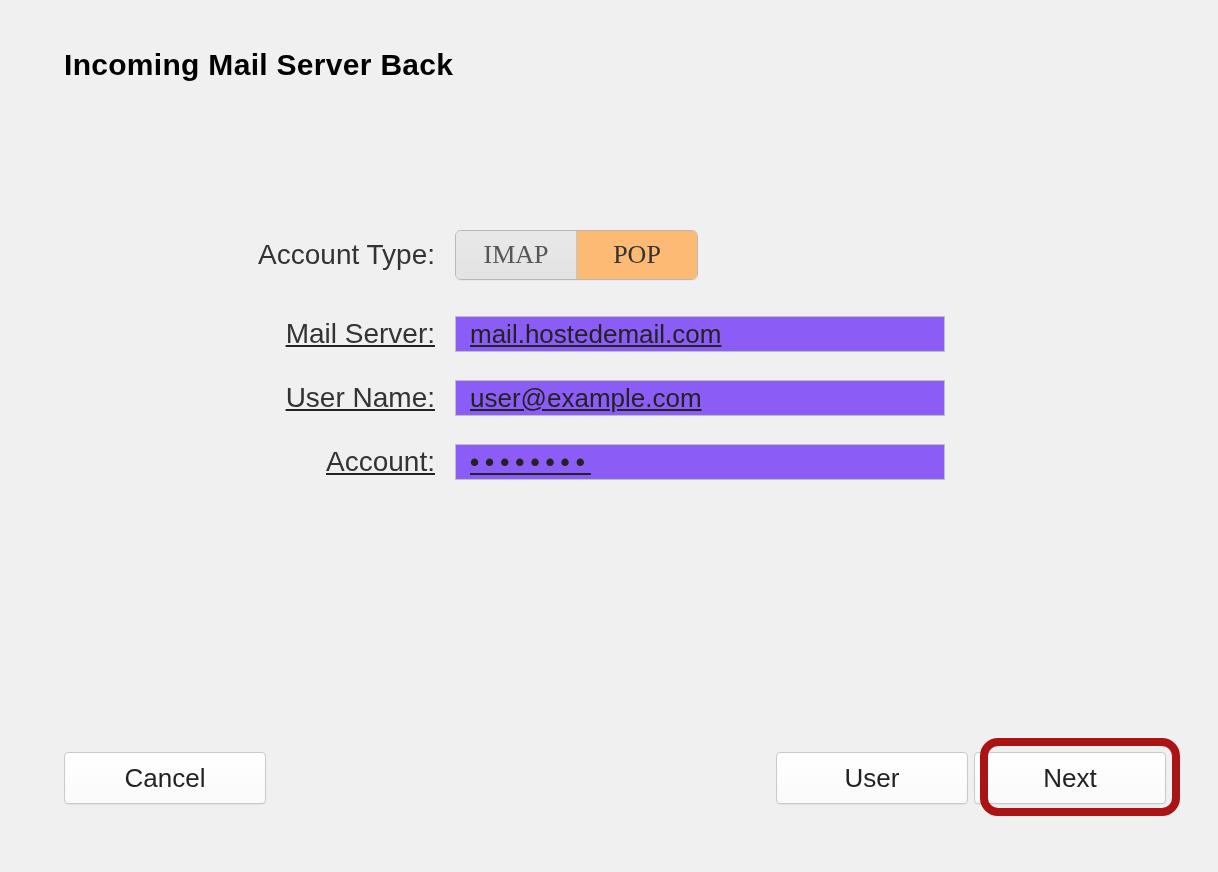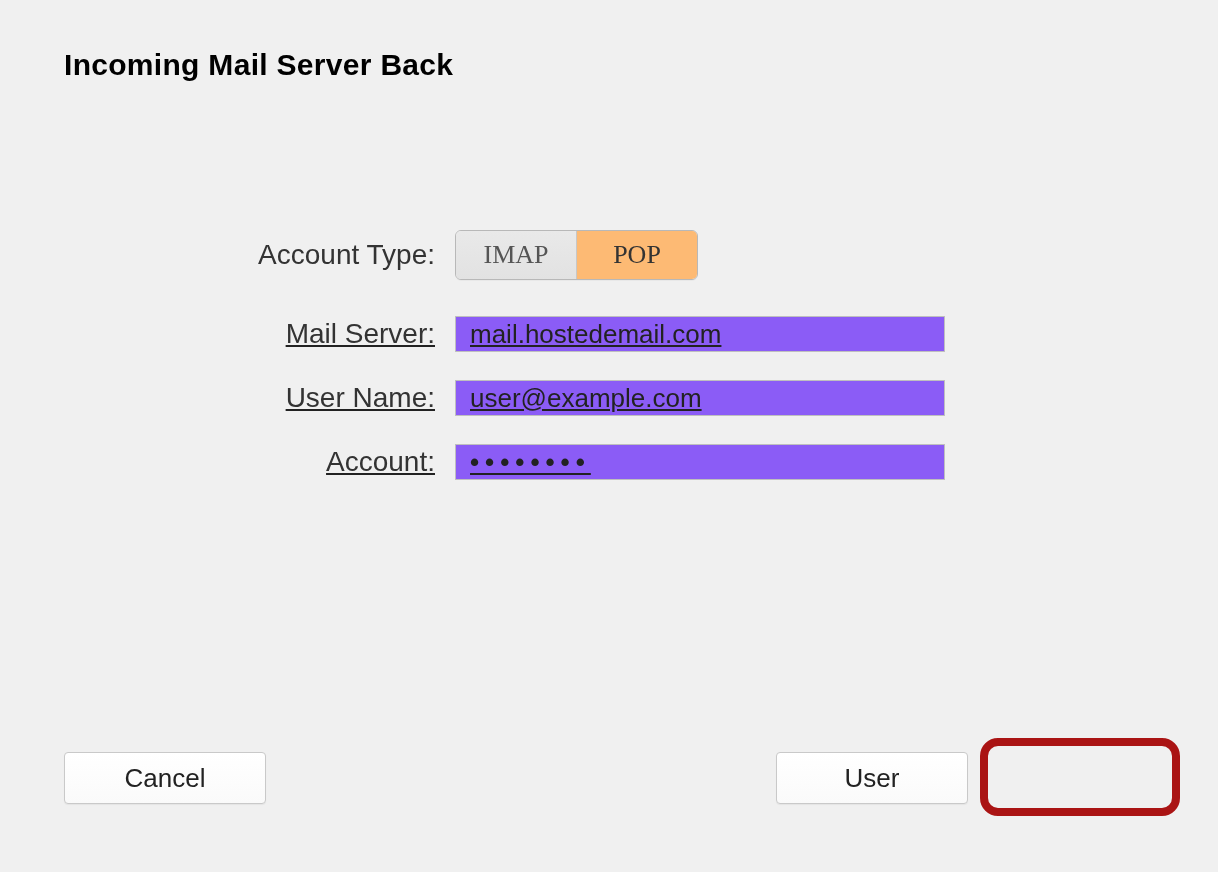--- a/index.html
+++ b/index.html
@@ -158,16 +158,17 @@
     <div class="row row-tight">
       <div class="label">Account:</div>
       <input type="text" readonly="" class="text-input password-display" value="••••••••" style="">
     </div>
 
   </div>
 
   <div class="button-bar">
     <div class="btn" style="left:64px;">Cancel</div>
     <div class="btn" style="right:250px; min-width:170px;">User</div>
+    <div class="btn" style="right:52px; min-width:170px;">Next</div>
     <div class="highlight-ring" style="right:38px; top:-14px; width:200px; height:78px;"></div>
   </div>
 
 </div>
 
 </body></html>

